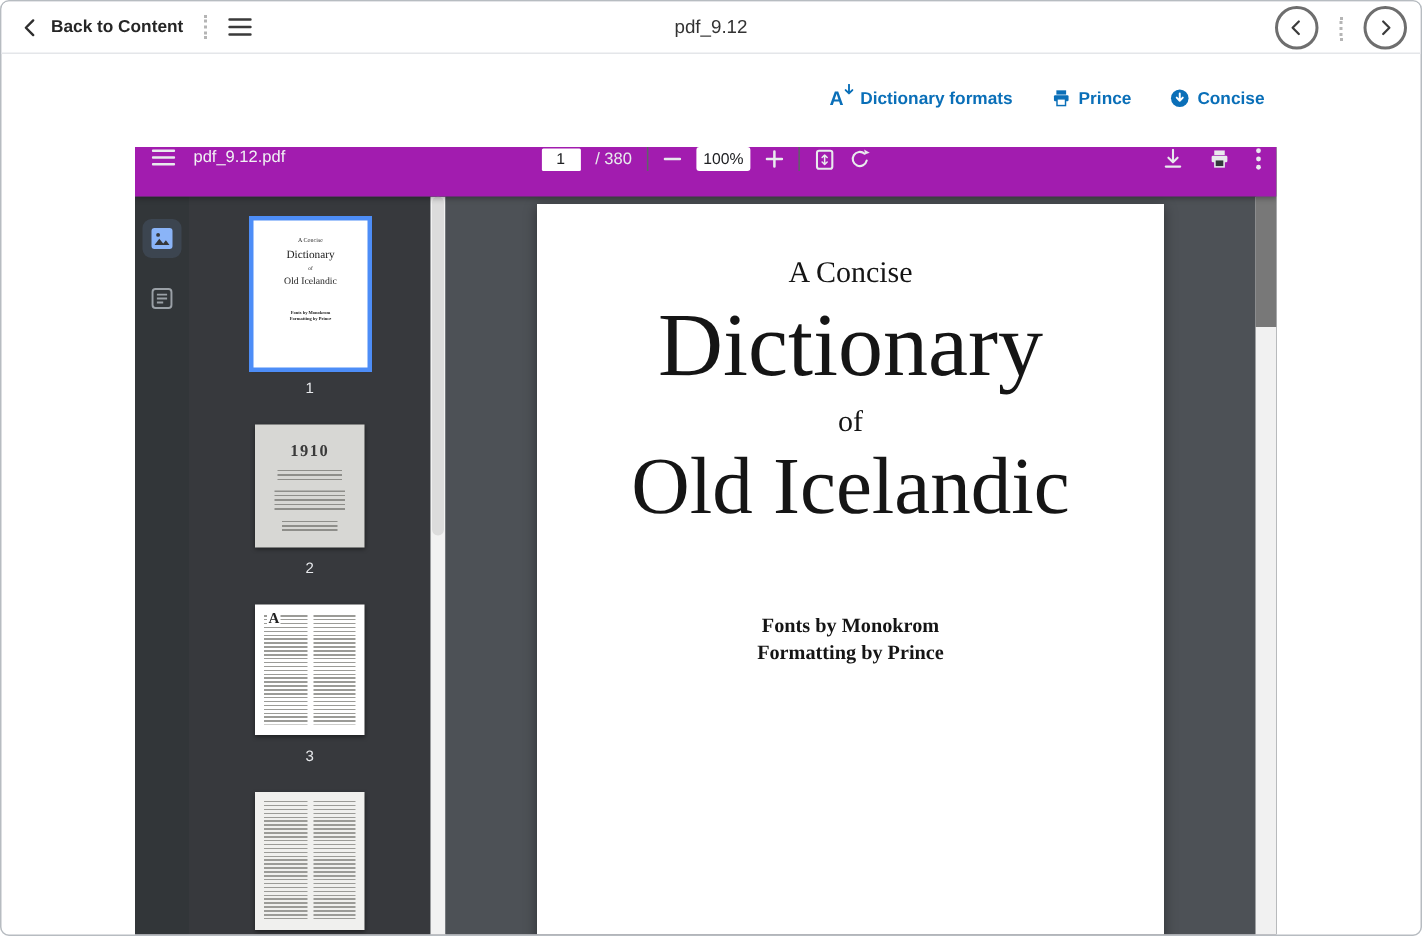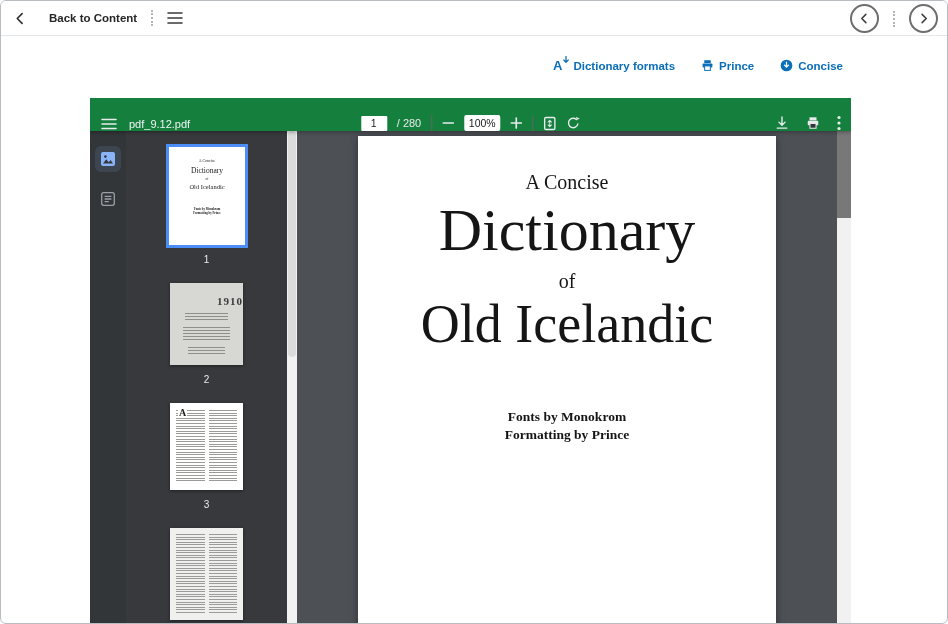--- a/index.html
+++ b/index.html
@@ -11,21 +11,21 @@
     border:1px solid #b7bcc1; border-radius:6px; overflow:hidden;
   }
 
   
   .topbar{
     position:absolute; top:0; left:0; right:0; height:35px;
     background:#fff; border-bottom:1px solid #e4e6e9;
     display:flex; align-items:center;
   }
   .tb-left{ display:flex; align-items:center; padding-left:13px; }
-  .back-btn{ display:flex; align-items:center; gap:22px; background:none; border:none; cursor:pointer; }
+  .back-btn{ display:flex; align-items:center; gap:7px; background:none; border:none; cursor:pointer; }
   .back-label{ font-size:11.5px; font-weight:600; color:#262626; }
   .vdots{ width:2px; height:16px; border-left:2px dotted #b5b5b5; margin:0 14px; display:inline-block; }
   .menu-btn{ background:none; border:none; cursor:pointer; display:flex; align-items:center; }
   .tb-title{
     position:absolute; left:0; right:0; text-align:center;
     font-size:12.5px; color:#333; pointer-events:none;
   }
   .tb-right{ position:absolute; right:9px; top:0; height:35px; display:flex; align-items:center; }
   .nav-circle{
     width:29px; height:29px; border:2px solid #6e6e6e; border-radius:50%;
@@ -44,22 +44,22 @@
   }
   .a-icon{ position:relative; font-weight:700; font-size:13px; line-height:1; color:#0a6fb8; padding-right:6px; }
   .a-icon svg{ position:absolute; top:-3px; right:-2px; }
 
   
   .viewer{
     position:absolute; left:89px; top:97px; width:761px; bottom:0;
     display:flex; flex-direction:column; background:#4d5156; overflow:hidden;
   }
   .pdf-toolbar{
-    height:33px; flex:0 0 33px; background:#15803d; position:relative; z-index:2;
-    display:flex; align-items:flex-end; color:#e8eaed;
+    height:33px; flex:0 0 33px; background:#a21caf; position:relative; z-index:2;
+    display:flex; align-items:flex-start; color:#e8eaed;
     box-shadow:0 1px 4px rgba(0,0,0,.35);
   }
   .pt-left{ display:flex; align-items:center; gap:12px; padding-left:11px; }
   .filename{ font-size:11px; color:#f1f3f4; }
   .pt-center{ position:absolute; left:50%; transform:translateX(-50%); display:flex; align-items:center; gap:10px; }
   .tbtn{ background:none; border:none; padding:0; cursor:pointer; display:flex; align-items:center; justify-content:center; }
   .page-input{
     width:26px; height:15px; border:none; border-radius:1px; background:#fff;
     color:#202124; font-size:10.5px; text-align:center; font-family:"Liberation Sans",sans-serif;
   }
@@ -89,21 +89,21 @@
   .t1{ width:76px; height:98px; }
   .t1-inner{ width:152px; height:196px; transform:scale(.5); transform-origin:0 0;
              text-align:center; font-family:"Liberation Serif", serif; color:#1b1b1b; padding-top:22px; }
   .m-small{ font-size:8px; line-height:1.2; }
   .m-big{ font-size:15px; line-height:1.15; margin-top:6px; }
   .m-of{ font-size:7px; line-height:1.1; margin-top:6px; }
   .m-big2{ font-size:13px; line-height:1.15; margin-top:4px; }
   .m-credit{ font-size:6px; line-height:1.3; font-weight:600; }
   .m-credit.first{ margin-top:34px; }
 
-  .t2{ width:73px; height:82px; background:#d7d7d4; padding-top:12px; text-align:right; }
+  .t2{ width:73px; height:82px; background:#d7d7d4; padding-top:12px; text-align:center; }
   .t2-year{ font-family:"Liberation Serif", serif; font-weight:700; font-size:11px; color:#3a3a3a; letter-spacing:1px; }
   .lines{ margin:6px auto 0; background-image:repeating-linear-gradient(180deg,#8e8e8a 0,#8e8e8a 1px,transparent 1px,transparent 3px); }
   .l1{ width:58%; height:8px; }
   .l2{ width:64%; height:14px; }
   .l3{ width:52%; height:9px; }
 
   .t3{ width:73px; height:87px; display:flex; gap:4px; padding:7px 6px; }
   .t4{ width:73px; height:92px; display:flex; gap:4px; padding:6px 6px; background:#f0f0ee; }
   .col{ flex:1; background-image:repeating-linear-gradient(180deg,#9b9b97 0,#9b9b97 1px,transparent 1px,transparent 2.6px); }
   .dropcap{
@@ -145,20 +145,21 @@
         </svg>
         <span class="back-label">Back to Content</span>
       </button>
       <span class="vdots"></span>
       <button class="menu-btn">
         <svg width="16" height="14" viewBox="0 0 16 14">
           <path d="M1 2h14M1 7h14M1 12h14" stroke="#3a3a3a" stroke-width="1.6" stroke-linecap="round"></path>
         </svg>
       </button>
     </div>
+    <div class="tb-title">pdf_9.12</div>
     <div class="tb-right">
       <button class="nav-circle">
         <svg width="11" height="11" viewBox="0 0 16 16">
           <polyline points="10,2 4,8 10,14" fill="none" stroke="#3c3c3c" stroke-width="2.2" stroke-linecap="round" stroke-linejoin="round"></polyline>
         </svg>
       </button>
       <span class="vdots"></span>
       <button class="nav-circle">
         <svg width="11" height="11" viewBox="0 0 16 16">
           <polyline points="6,2 12,8 6,14" fill="none" stroke="#3c3c3c" stroke-width="2.2" stroke-linecap="round" stroke-linejoin="round"></polyline>
@@ -200,21 +201,21 @@
         <button class="tbtn">
           <svg width="16" height="14" viewBox="0 0 16 14">
             <path d="M1 2.5h14M1 7h14M1 11.5h14" stroke="#e8eaed" stroke-width="1.6" stroke-linecap="round"></path>
           </svg>
         </button>
         <span class="filename">pdf_9.12.pdf</span>
       </div>
 
       <div class="pt-center">
         <input class="page-input" value="1" style="">
-        <span class="page-total">/ 280</span>
+        <span class="page-total">/ 380</span>
         <span class="tsep"></span>
         <button class="tbtn">
           <svg width="12" height="12" viewBox="0 0 12 12">
             <path d="M1 6h10" stroke="#e8eaed" stroke-width="1.7" stroke-linecap="round"></path>
           </svg>
         </button>
         <span class="zoom-box">100%</span>
         <button class="tbtn">
           <svg width="12" height="12" viewBox="0 0 12 12">
             <path d="M6 1v10M1 6h10" stroke="#e8eaed" stroke-width="1.7" stroke-linecap="round"></path>

